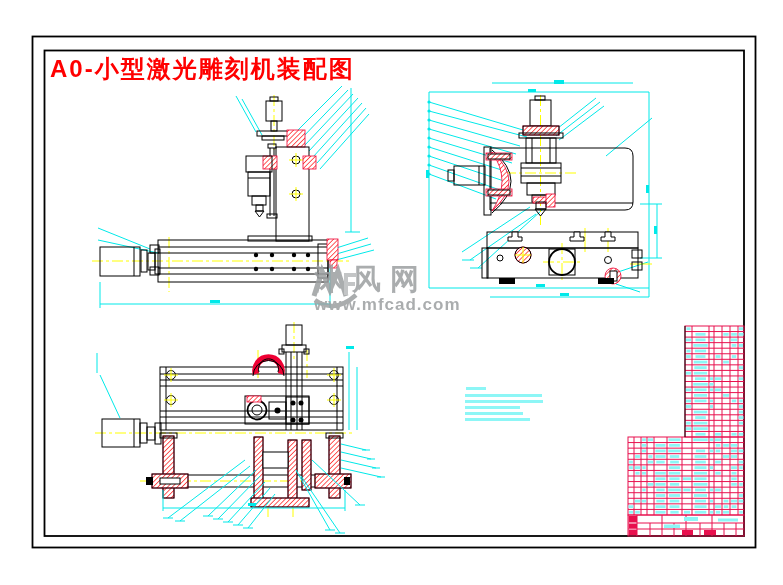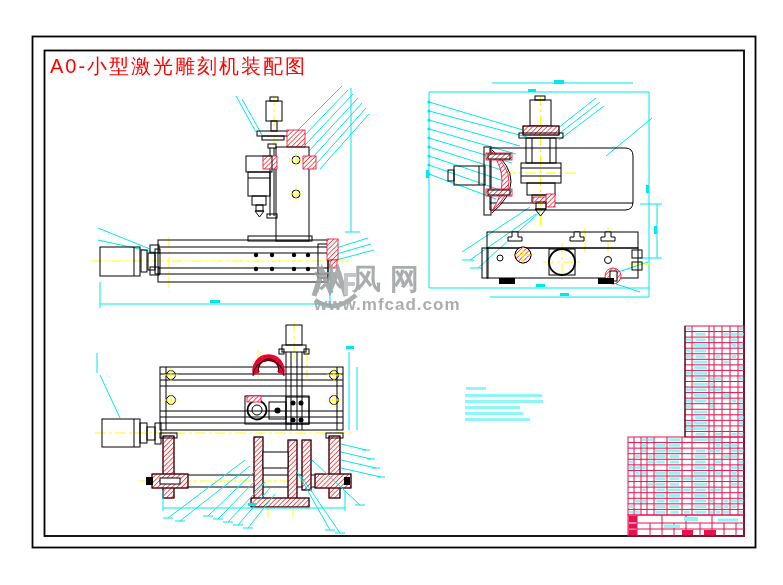--- a/index.html
+++ b/index.html
@@ -17,21 +17,21 @@
   .c  {stroke:var(--dim);fill:none;stroke-width:1;}
   .cm {fill:var(--dim);stroke:none;}
   .tb {fill:var(--blob);stroke:none;}
   .y  {stroke:var(--center);fill:none;stroke-width:1;stroke-dasharray:11 3 3 3;}
   .ys {stroke:var(--center);fill:none;stroke-width:1;}
   .h  {fill:url(#hatch);stroke:var(--hatch);stroke-width:.8;}
   .hr {stroke:var(--hatch);fill:none;}
   .r  {stroke:var(--grid);fill:none;stroke-width:1;}
   .rf {fill:var(--grid);stroke:none;}
   #page-title{position:absolute;left:50px;top:53px;color:var(--title);
-    font-size:20px;font-weight:normal;letter-spacing:2px;white-space:nowrap;}
+    font-size:24px;font-weight:bold;letter-spacing:2px;white-space:nowrap;}
   #watermark{position:absolute;left:310px;top:264px;display:flex;align-items:center;
     color:var(--wm);opacity:.85;}
   #wm-logo{width:50px;height:46px;}
   #wm-col{margin-left:4px;}
   #wm-name{font-size:29px;font-weight:bold;letter-spacing:9px;line-height:30px;white-space:nowrap;}
   #wm-url{font-size:17px;font-weight:bold;letter-spacing:1px;margin-top:1px;}
 </style>
 </head>
 <body>
 

